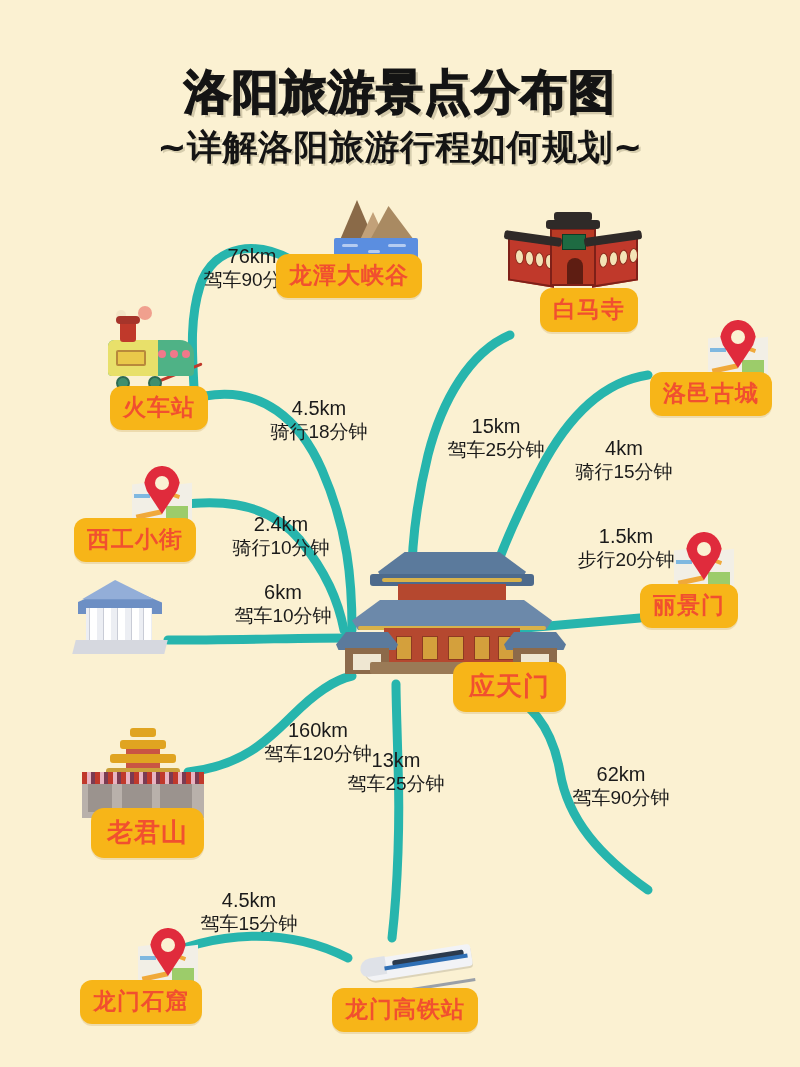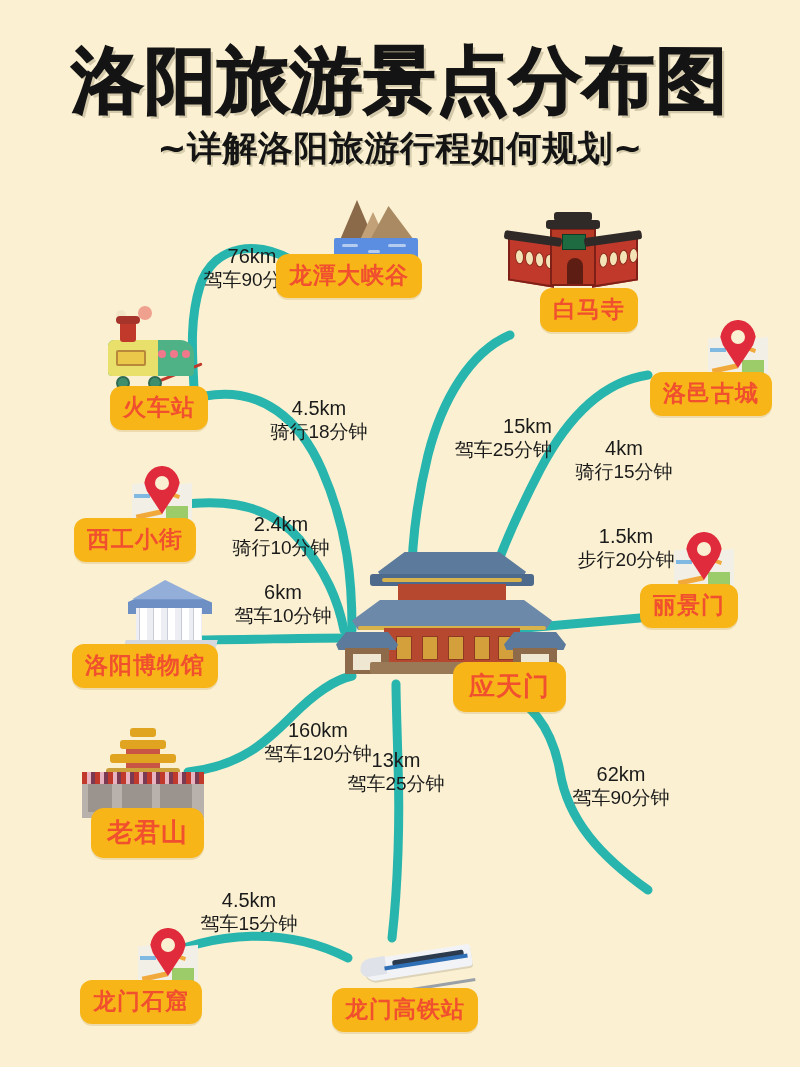--- a/index.html
+++ b/index.html
@@ -25,22 +25,22 @@
   
   .header {
     position: absolute;
     top: 0; left: 0;
     width: 800px;
     text-align: center;
     z-index: 40;
   }
   .title {
     margin: 0;
-    padding-top: 44px;
-    font-size: 72px;
+    padding-top: 68px;
+    font-size: 47px;
     line-height: 1.02;
     font-weight: 900;
     letter-spacing: 1px;
     color: #141414;
     font-family: "DejaVu Sans", "Liberation Sans", sans-serif;
     text-shadow: 3px 3px 0 rgba(120,110,80,0.30);
     -webkit-text-stroke: 1.5px #141414;
   }
   .subtitle {
     margin: 8px 0 0 0;
@@ -354,21 +354,21 @@
   <div class="dist" style="left:192px; top:244px; width:120px;">
     <span class="km">76km</span>
     <span class="mode">驾车90分钟</span>
   </div>
 
   <div class="dist" style="left:254px; top:396px; width:130px;">
     <span class="km">4.5km</span>
     <span class="mode">骑行18分钟</span>
   </div>
 
-  <div class="dist" style="left:440px; top:414px; width:112px;text-align:right;">
+  <div class="dist" style="left:440px; top:414px; width:112px;">
     <span class="km">15km</span>
     <span class="mode">驾车25分钟</span>
   </div>
 
   <div class="dist" style="left:564px; top:436px; width:120px;">
     <span class="km">4km</span>
     <span class="mode">骑行15分钟</span>
   </div>
 
   <div class="dist" style="left:216px; top:512px; width:130px;">
@@ -496,21 +496,20 @@
       <div class="roof2"></div>
       <div class="cols">
           <i></i>
           <i></i>
           <i></i>
           <i></i>
           <i></i>
         </div>
       <div class="base"></div>
     </div>
-    <div class="badge">洛阳博物馆</div>
   </div>
 
   <div class="node" style="left:640px; top:532px;">
     <div class="art pin-card">
       <div class="map">
           <i class="mg1"></i>
           <i class="mg2"></i>
           <i class="mg3"></i>
           <i class="mg4"></i>
         </div>

